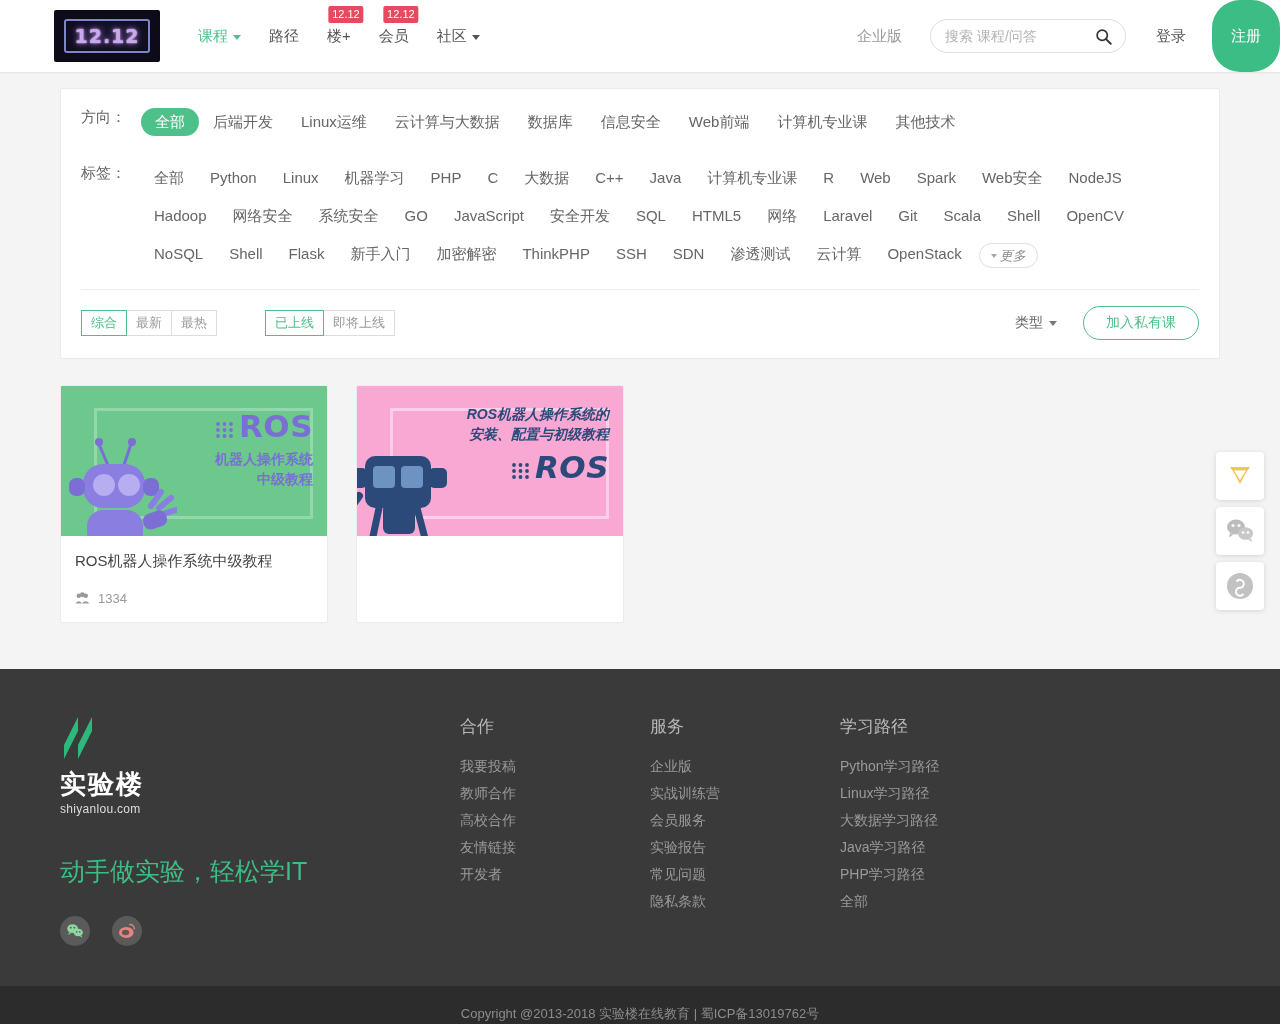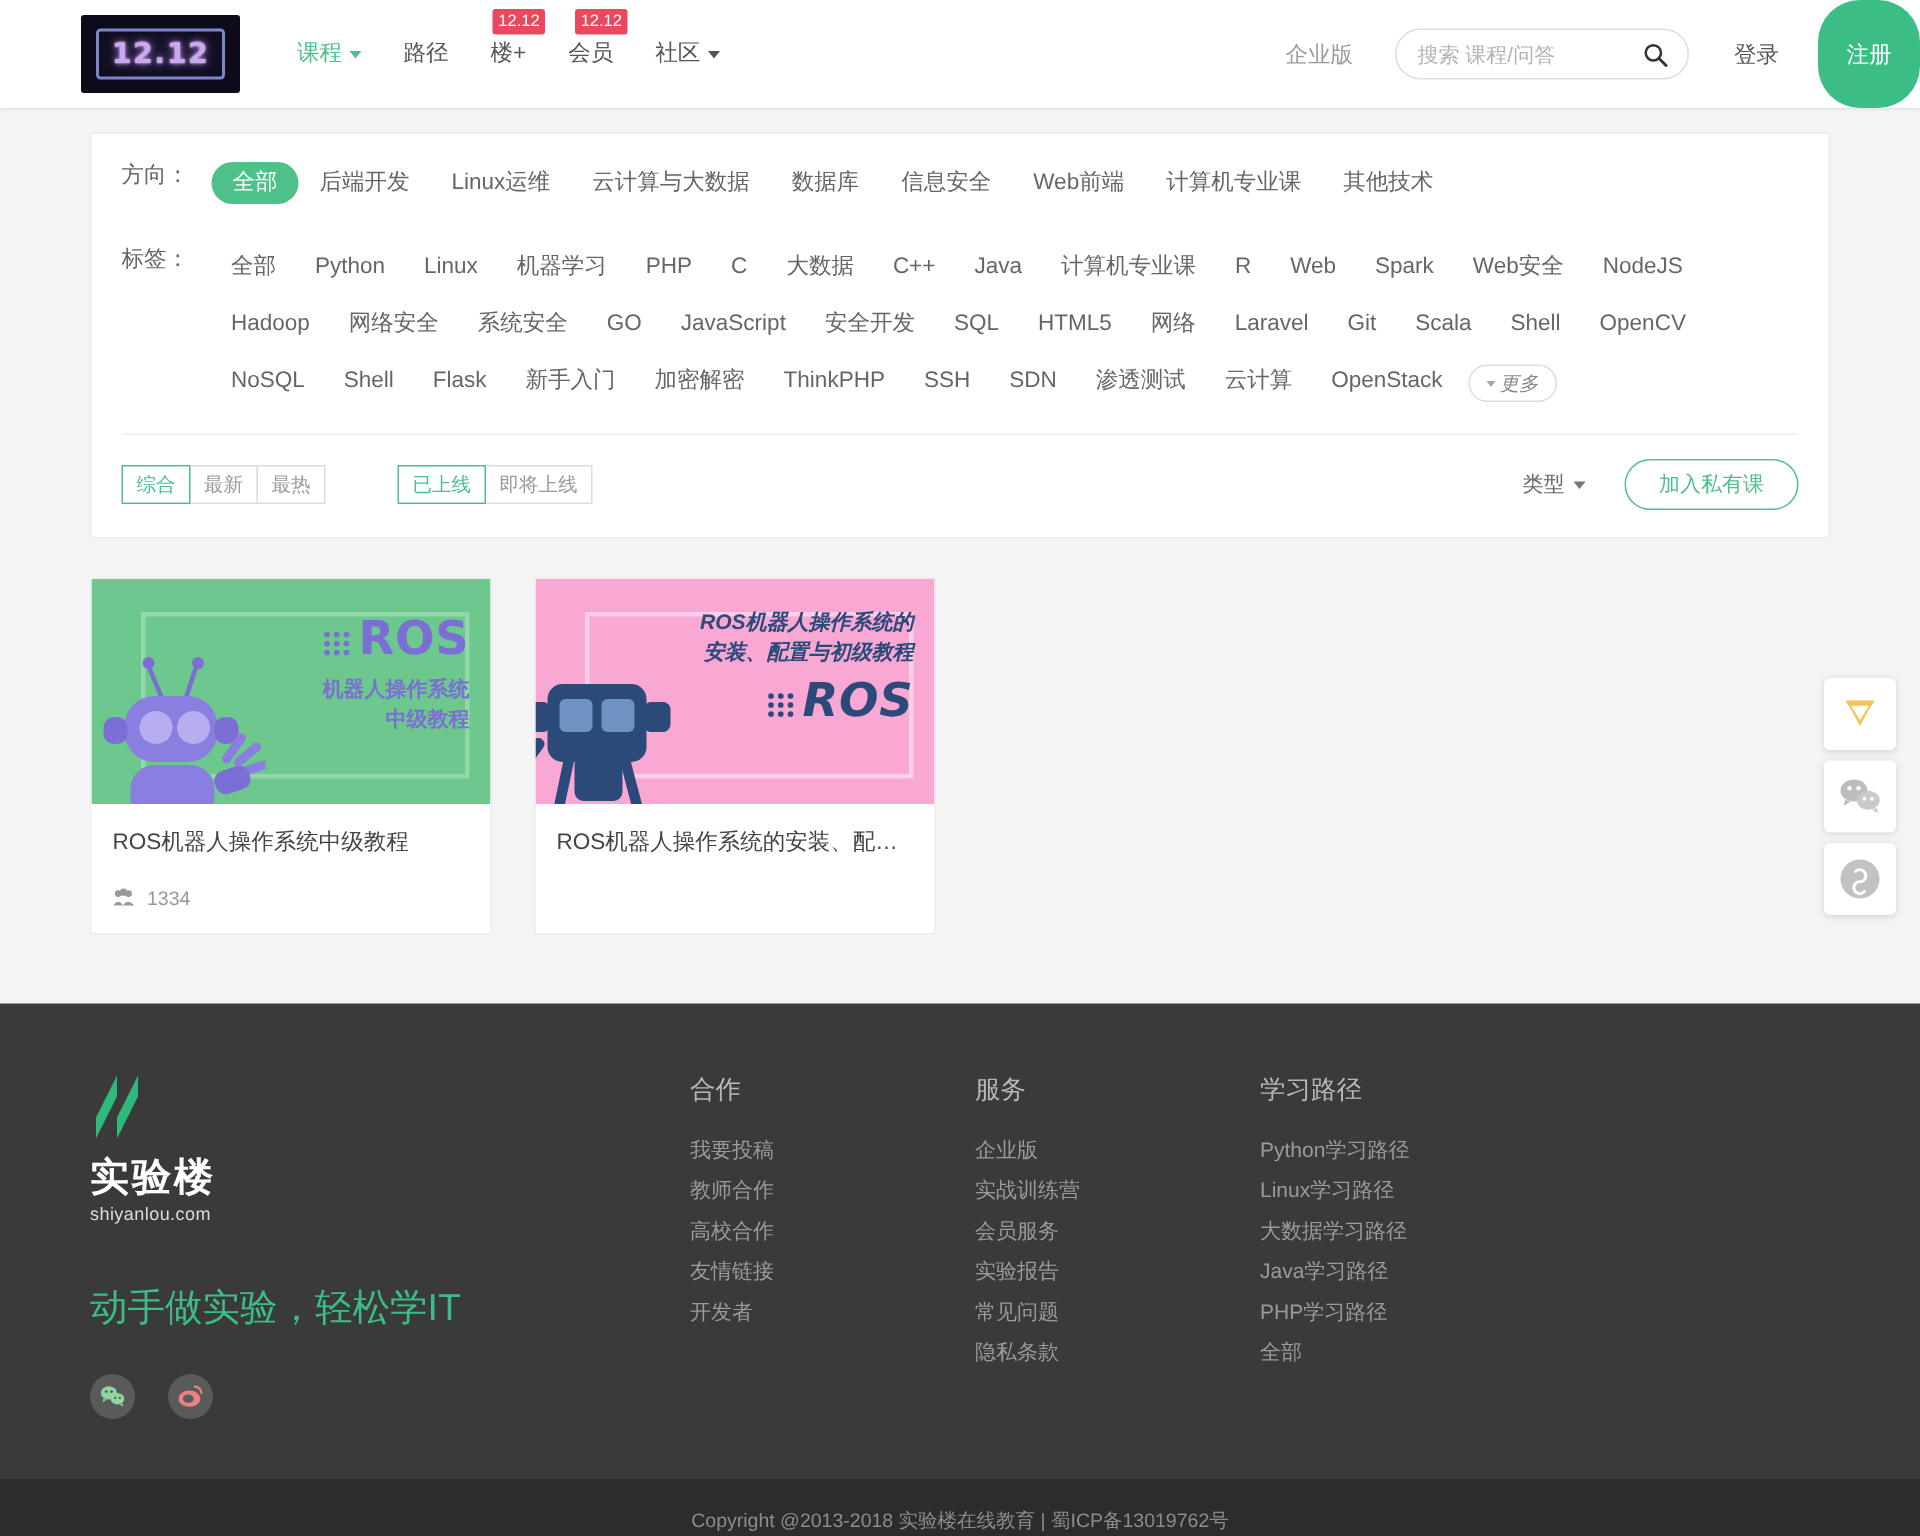--- a/index.html
+++ b/index.html
@@ -383,23 +383,20 @@
                   <circle cx="16" cy="4" r="1.9" fill="#2b4a7a"></circle>
                   <circle cx="3" cy="10" r="1.9" fill="#2b4a7a"></circle>
                   <circle cx="9.5" cy="10" r="1.9" fill="#2b4a7a"></circle>
                   <circle cx="16" cy="10" r="1.9" fill="#2b4a7a"></circle>
                   <circle cx="3" cy="16" r="1.9" fill="#2b4a7a"></circle>
                   <circle cx="9.5" cy="16" r="1.9" fill="#2b4a7a"></circle>
                   <circle cx="16" cy="16" r="1.9" fill="#2b4a7a"></circle>
                 </svg>ROS</div>
             </div>
           </div>
-          <div class="card-body">
-            <div class="card-title">ROS机器人操作系统的安装、配…</div>
-          </div>
         </div>
       </div>
   </div>
 
   <div class="float-bar">
     <div class="float-btn">
       <svg width="26" height="24" viewBox="0 0 26 24">
         <path d="M3 3 H23 L19.5 8 L13 20 L6.5 8 Z" fill="#f5c35a"></path>
         <path d="M7 6.5 H19 L13 16 Z" fill="#fff"></path>
       </svg>

